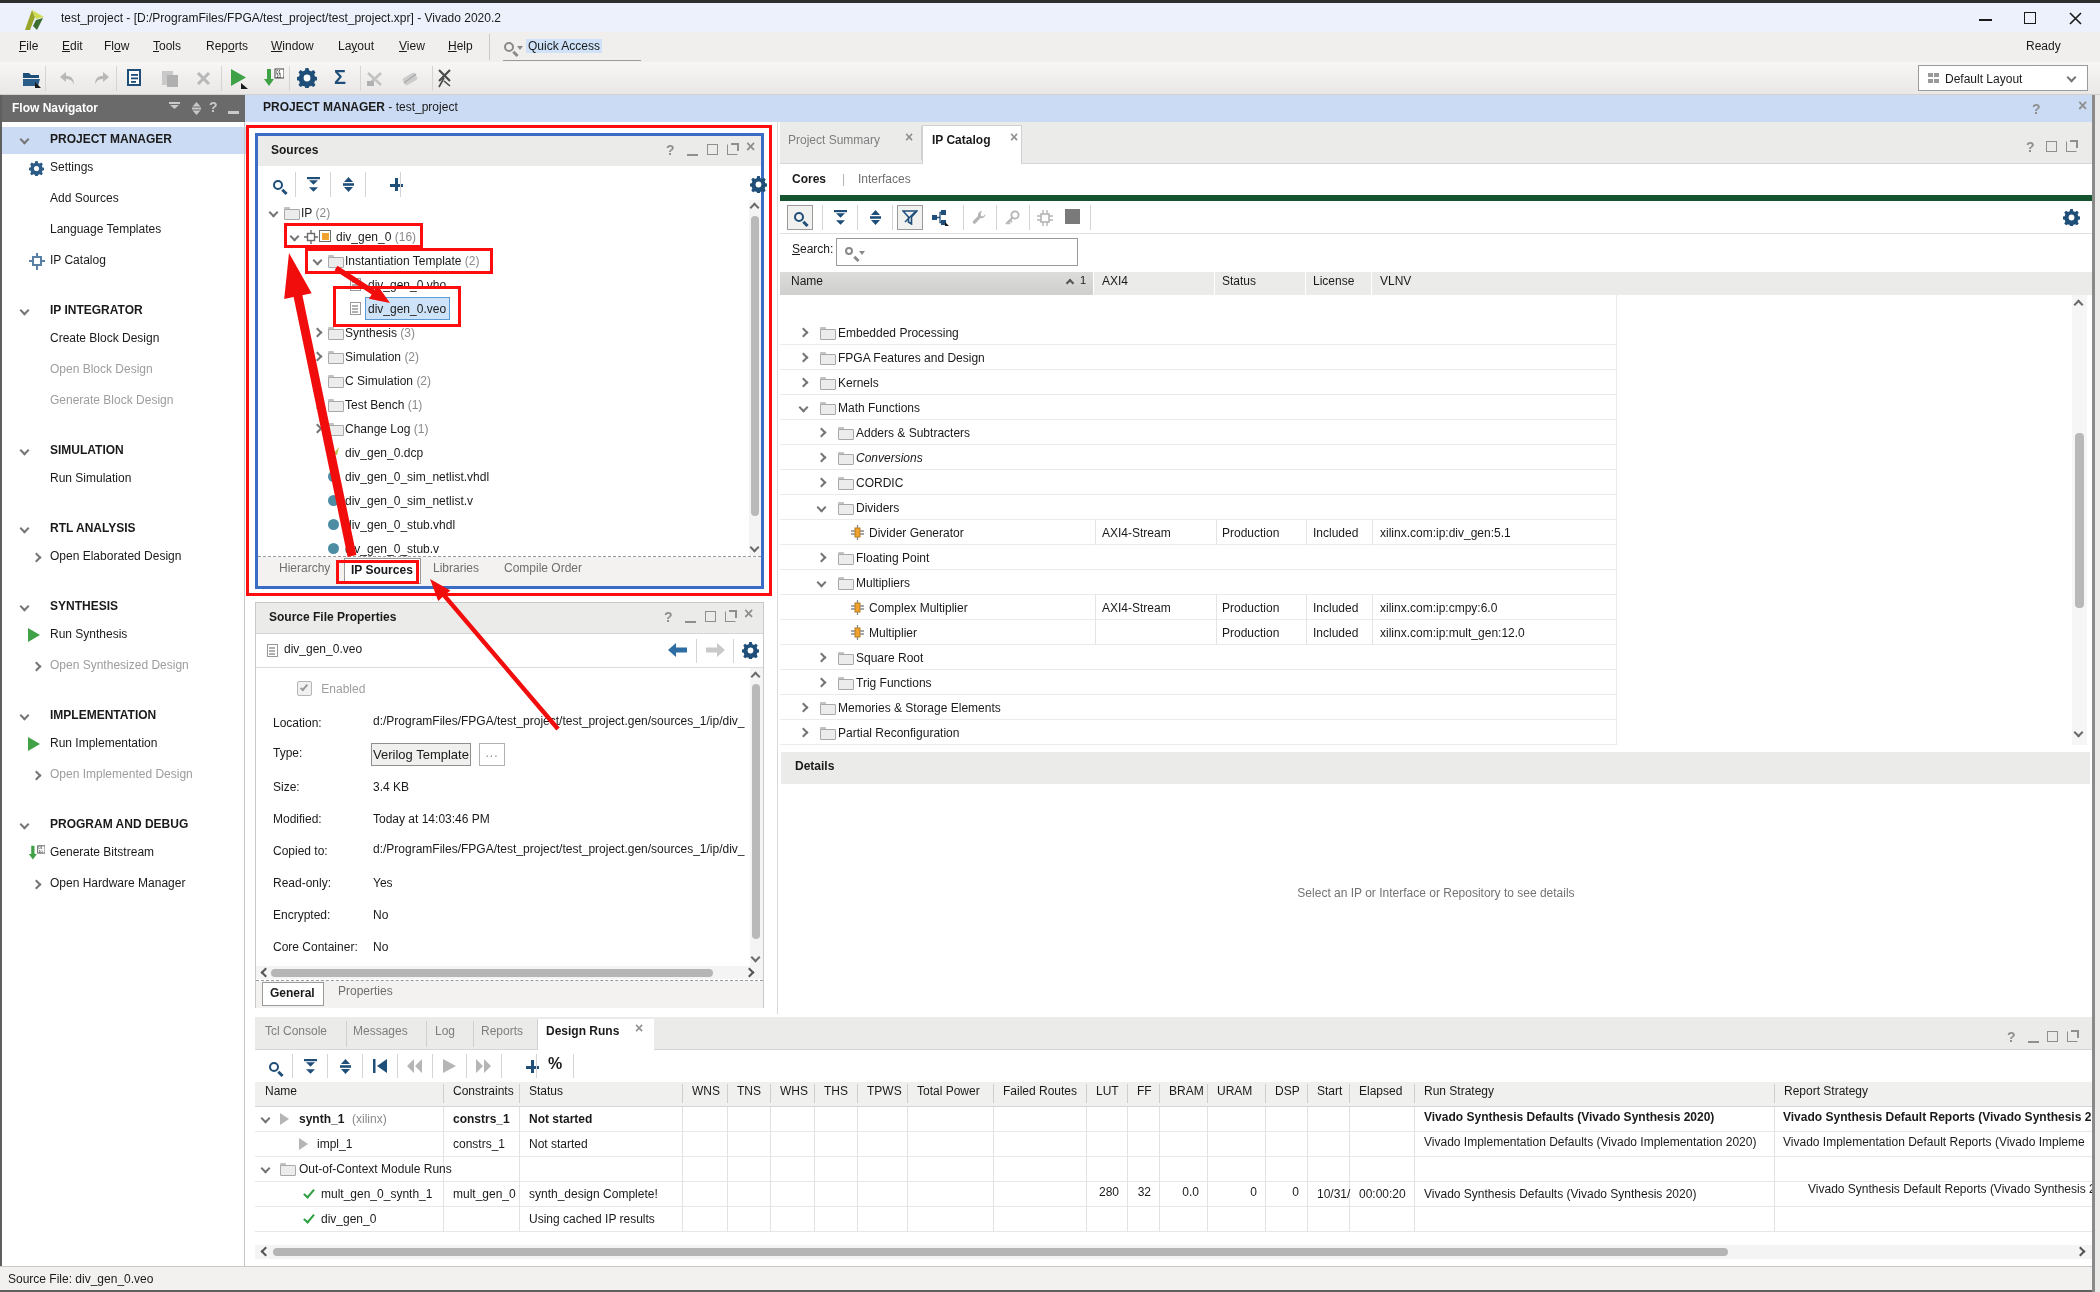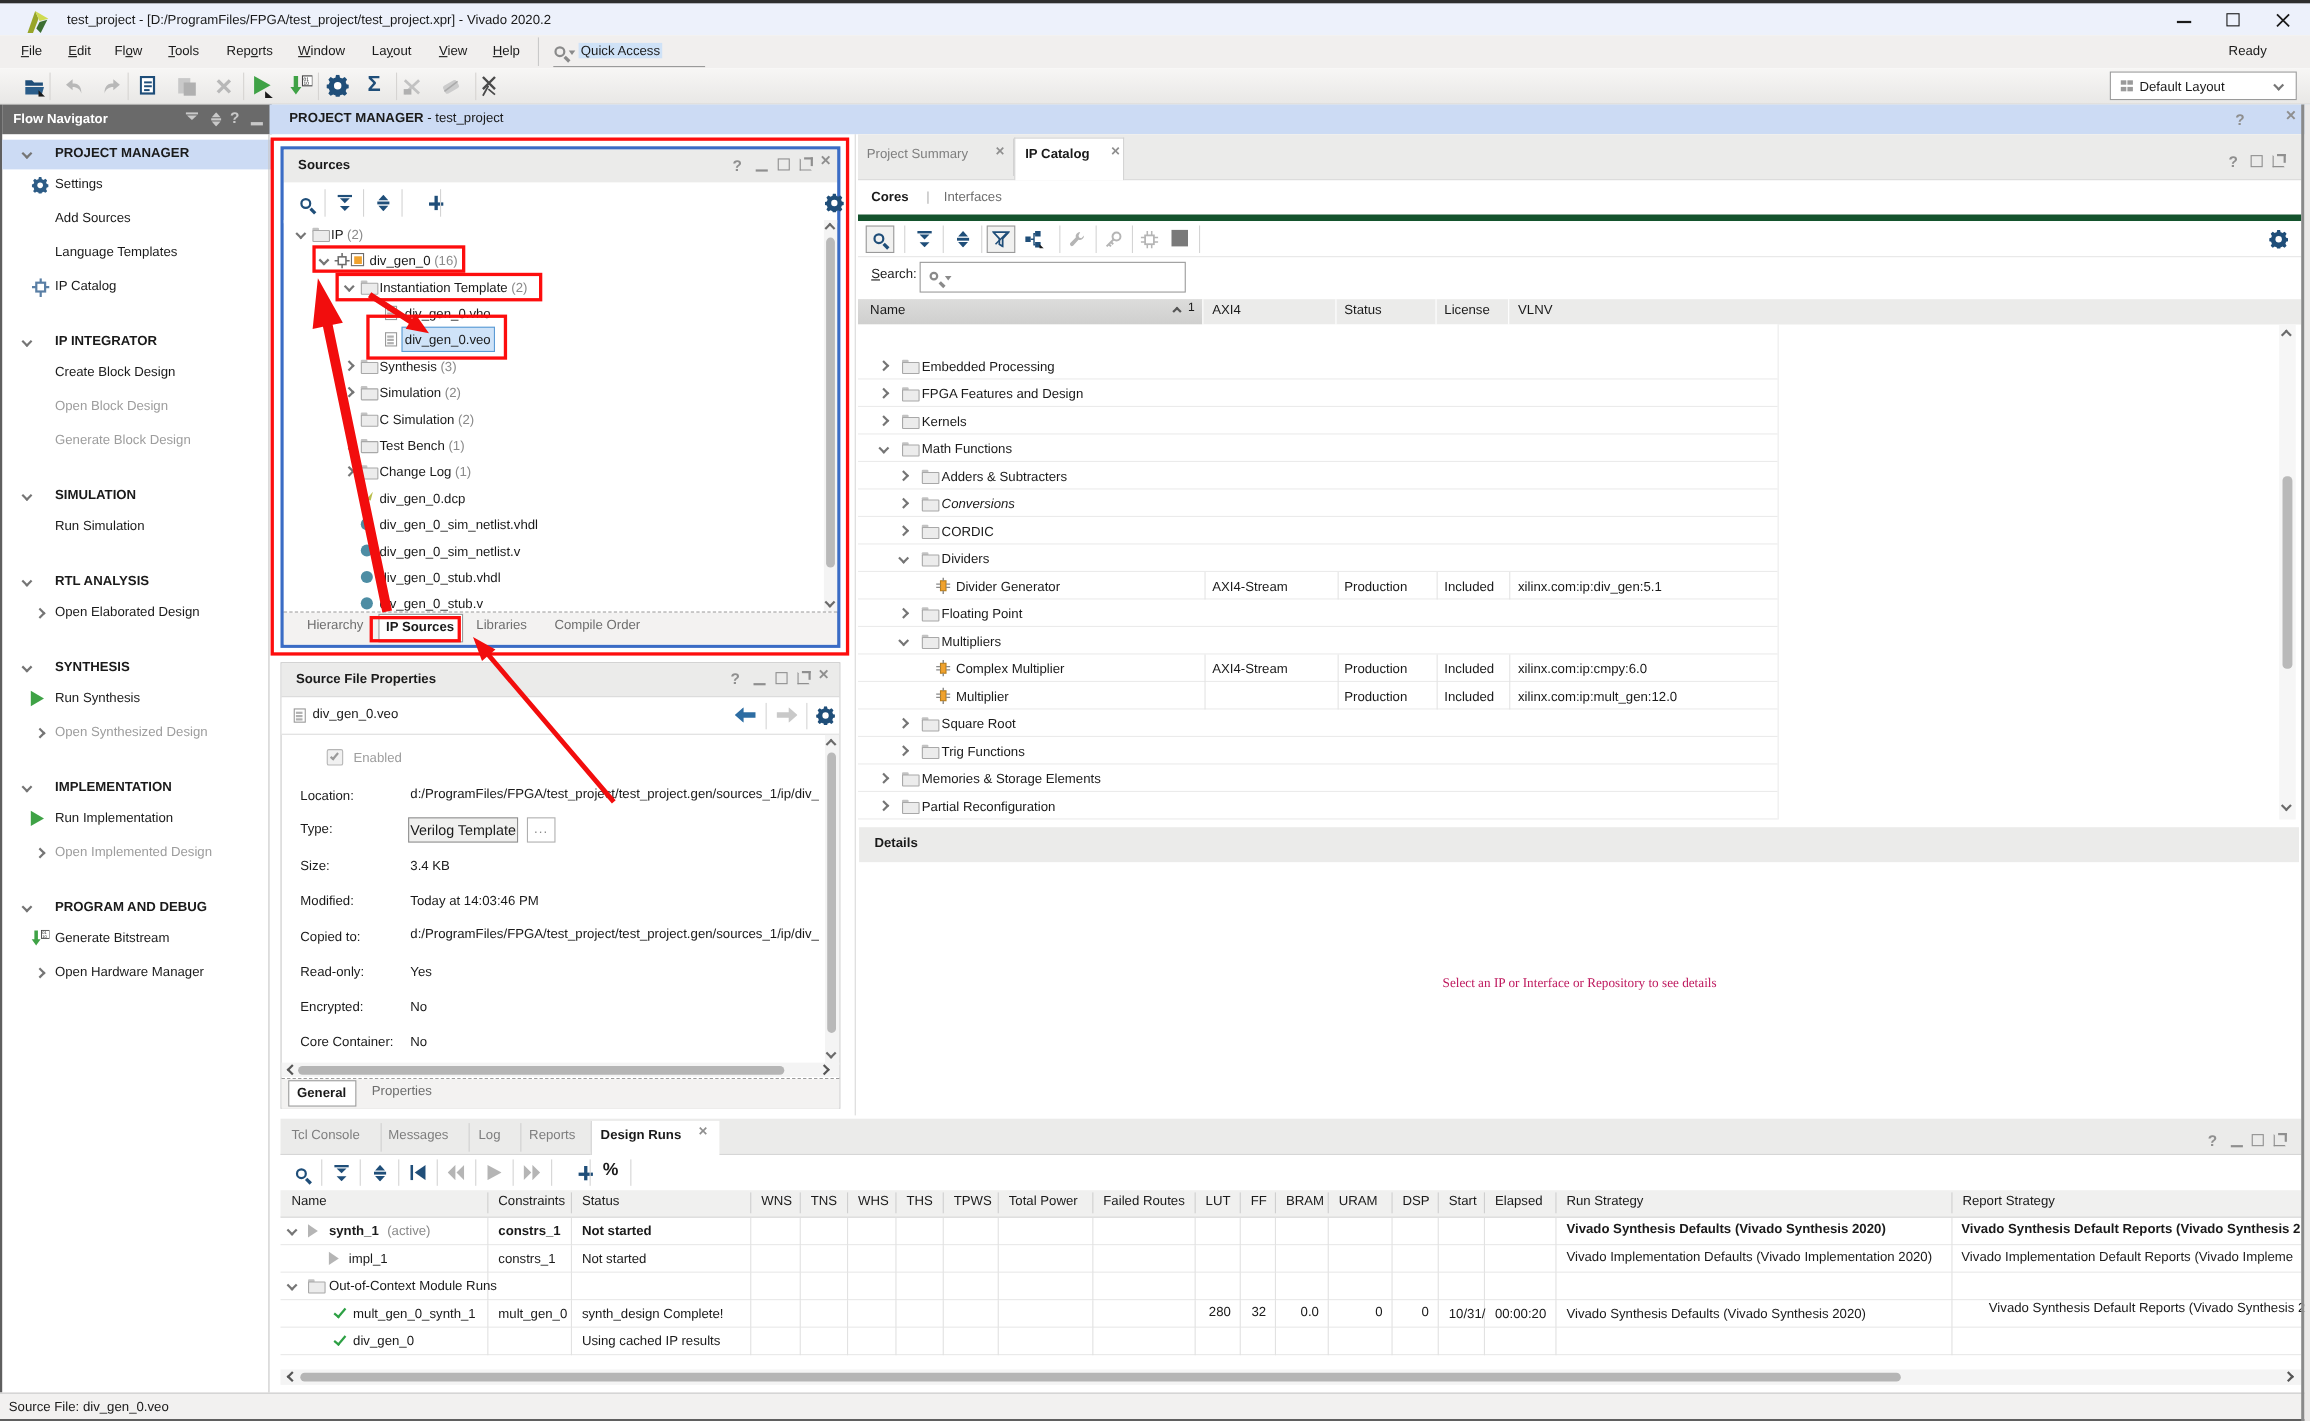--- a/index.html
+++ b/index.html
@@ -711,21 +711,21 @@
   <div class="abs" style="left:836px;top:173px;width:1px;height:450px;background:#ebebeb;"></div>
   <div class="abs" style="left:1292px;top:173px;width:15px;height:450px;background:#f6f6f6;">
     <span class="chd" style="position:absolute;left:3px;top:6px;transform:rotate(225deg);border-color:#6a6a6a;"></span>
     <div class="abs" style="left:3px;top:138px;width:9px;height:175px;background:#b9b9b9;border-radius:4px;"></div>
     <span class="chd" style="position:absolute;left:3px;top:434px;border-color:#6a6a6a;"></span>
   </div>
   <div class="abs" style="left:1px;top:630px;width:1309px;height:32px;background:#ebebea;">
     <div class="abs b ws" style="left:14px;top:7px;">Details</div>
   </div>
   <div class="abs" style="left:0;top:662px;width:1312px;height:230px;background:#fff;">
-    <div class="abs ws" style="left:0;top:102px;width:1312px;text-align:center;color:#be185d;font-family:Liberation Serif, serif;">Select an IP or Interface or Repository to see details</div>
+    <div class="abs ws" style="left:0;top:102px;width:1312px;text-align:center;color:#737373;">Select an IP or Interface or Repository to see details</div>
   </div>
 </div>
 
 <div id="bottom-panel" class="abs" style="left:255px;top:1017px;width:1837px;height:249px;background:#fff;">
   <div class="abs" style="left:0;top:0;width:1837px;height:33px;background:#ebebea;border-bottom:1px solid #d6d6d6;">
     <div class="abs ws" style="left:10px;top:7px;color:#7e7e7e;">Tcl Console</div>
     <div class="abs" style="left:91px;top:4px;width:1px;height:26px;background:#d0d0d0;"></div>
     <div class="abs ws" style="left:98px;top:7px;color:#7e7e7e;">Messages</div>
     <div class="abs" style="left:171px;top:4px;width:1px;height:26px;background:#d0d0d0;"></div>
     <div class="abs ws" style="left:180px;top:7px;color:#7e7e7e;">Log</div>
@@ -843,21 +843,21 @@
         <span style="position:absolute;left:904px;top:0;width:1px;height:25px;background:#e2e2e2;"></span>
         <span style="position:absolute;left:952px;top:0;width:1px;height:25px;background:#e2e2e2;"></span>
         <span style="position:absolute;left:1010px;top:0;width:1px;height:25px;background:#e2e2e2;"></span>
         <span style="position:absolute;left:1052px;top:0;width:1px;height:25px;background:#e2e2e2;"></span>
         <span style="position:absolute;left:1094px;top:0;width:1px;height:25px;background:#e2e2e2;"></span>
         <span style="position:absolute;left:1159px;top:0;width:1px;height:25px;background:#e2e2e2;"></span>
         <span style="position:absolute;left:1519px;top:0;width:1px;height:25px;background:#e2e2e2;"></span>
         <span class="chd" style="position:absolute;left:7px;top:8px;"></span>
         <span class="playo" style="position:absolute;left:25px;top:6px;"></span>
         <span class="b" style="position:absolute;left:44px;top:5px;">synth_1</span>
-        <span class="gy" style="position:absolute;left:97px;top:5px;">(active)</span>
+        <span class="gy" style="position:absolute;left:97px;top:5px;">(xilinx)</span>
         <span class="b" style="position:absolute;left:198px;top:5px;">constrs_1</span>
         <span class="b" style="position:absolute;left:274px;top:5px;">Not started</span>
       </div>
       <div class="abs ws" style="left:0;top:115px;width:1837px;height:25px;border-bottom:1px solid #e8e8e8;">
         <span style="position:absolute;left:188px;top:0;width:1px;height:25px;background:#e2e2e2;"></span>
         <span style="position:absolute;left:264px;top:0;width:1px;height:25px;background:#e2e2e2;"></span>
         <span style="position:absolute;left:427px;top:0;width:1px;height:25px;background:#e2e2e2;"></span>
         <span style="position:absolute;left:472px;top:0;width:1px;height:25px;background:#e2e2e2;"></span>
         <span style="position:absolute;left:515px;top:0;width:1px;height:25px;background:#e2e2e2;"></span>
         <span style="position:absolute;left:559px;top:0;width:1px;height:25px;background:#e2e2e2;"></span>

